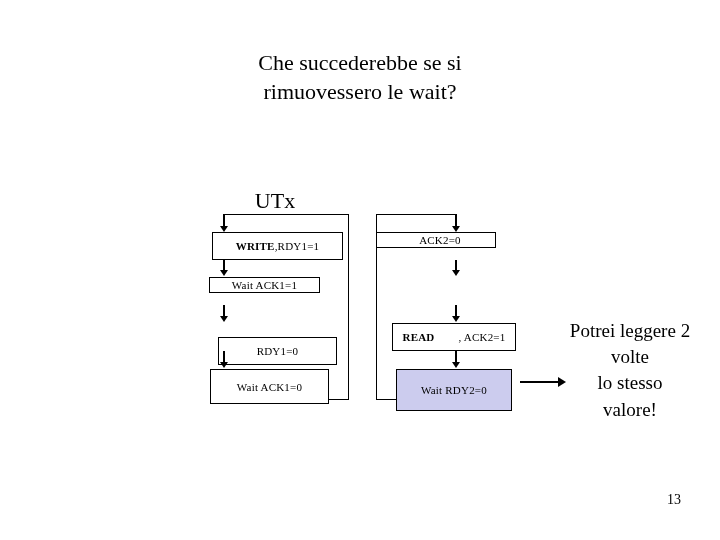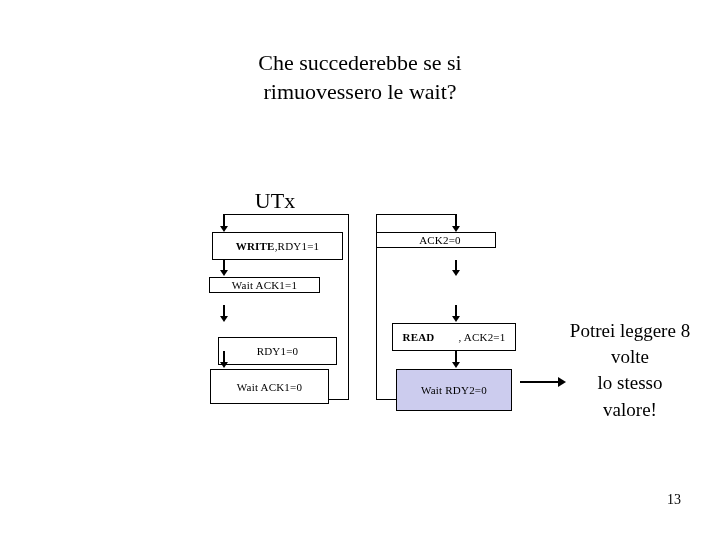--- a/index.html
+++ b/index.html
@@ -198,20 +198,20 @@
   <div class="arrow-down" style="left:452px; top:362px;"></div>
 
   <div class="fbox highlight" style="left: 396px; top: 369px; width: 116px; height: 42px; background: rgb(204, 204, 238);">
     <span class="bold"></span>
       <span>Wait RDY2=0</span>
   </div>
 
   <div class="hline" style="left:520px; top:381px; width:40px; height:2px;"></div>
   <div class="arrow-right" style="left:558px; top:377px;"></div>
 
-  <div class="caption">Potrei leggere 8
+  <div class="caption">Potrei leggere 2
 volte
 lo stesso
 valore!</div>
 
   <div class="page-num">13</div>
 
 </div>
 
 </body></html>

